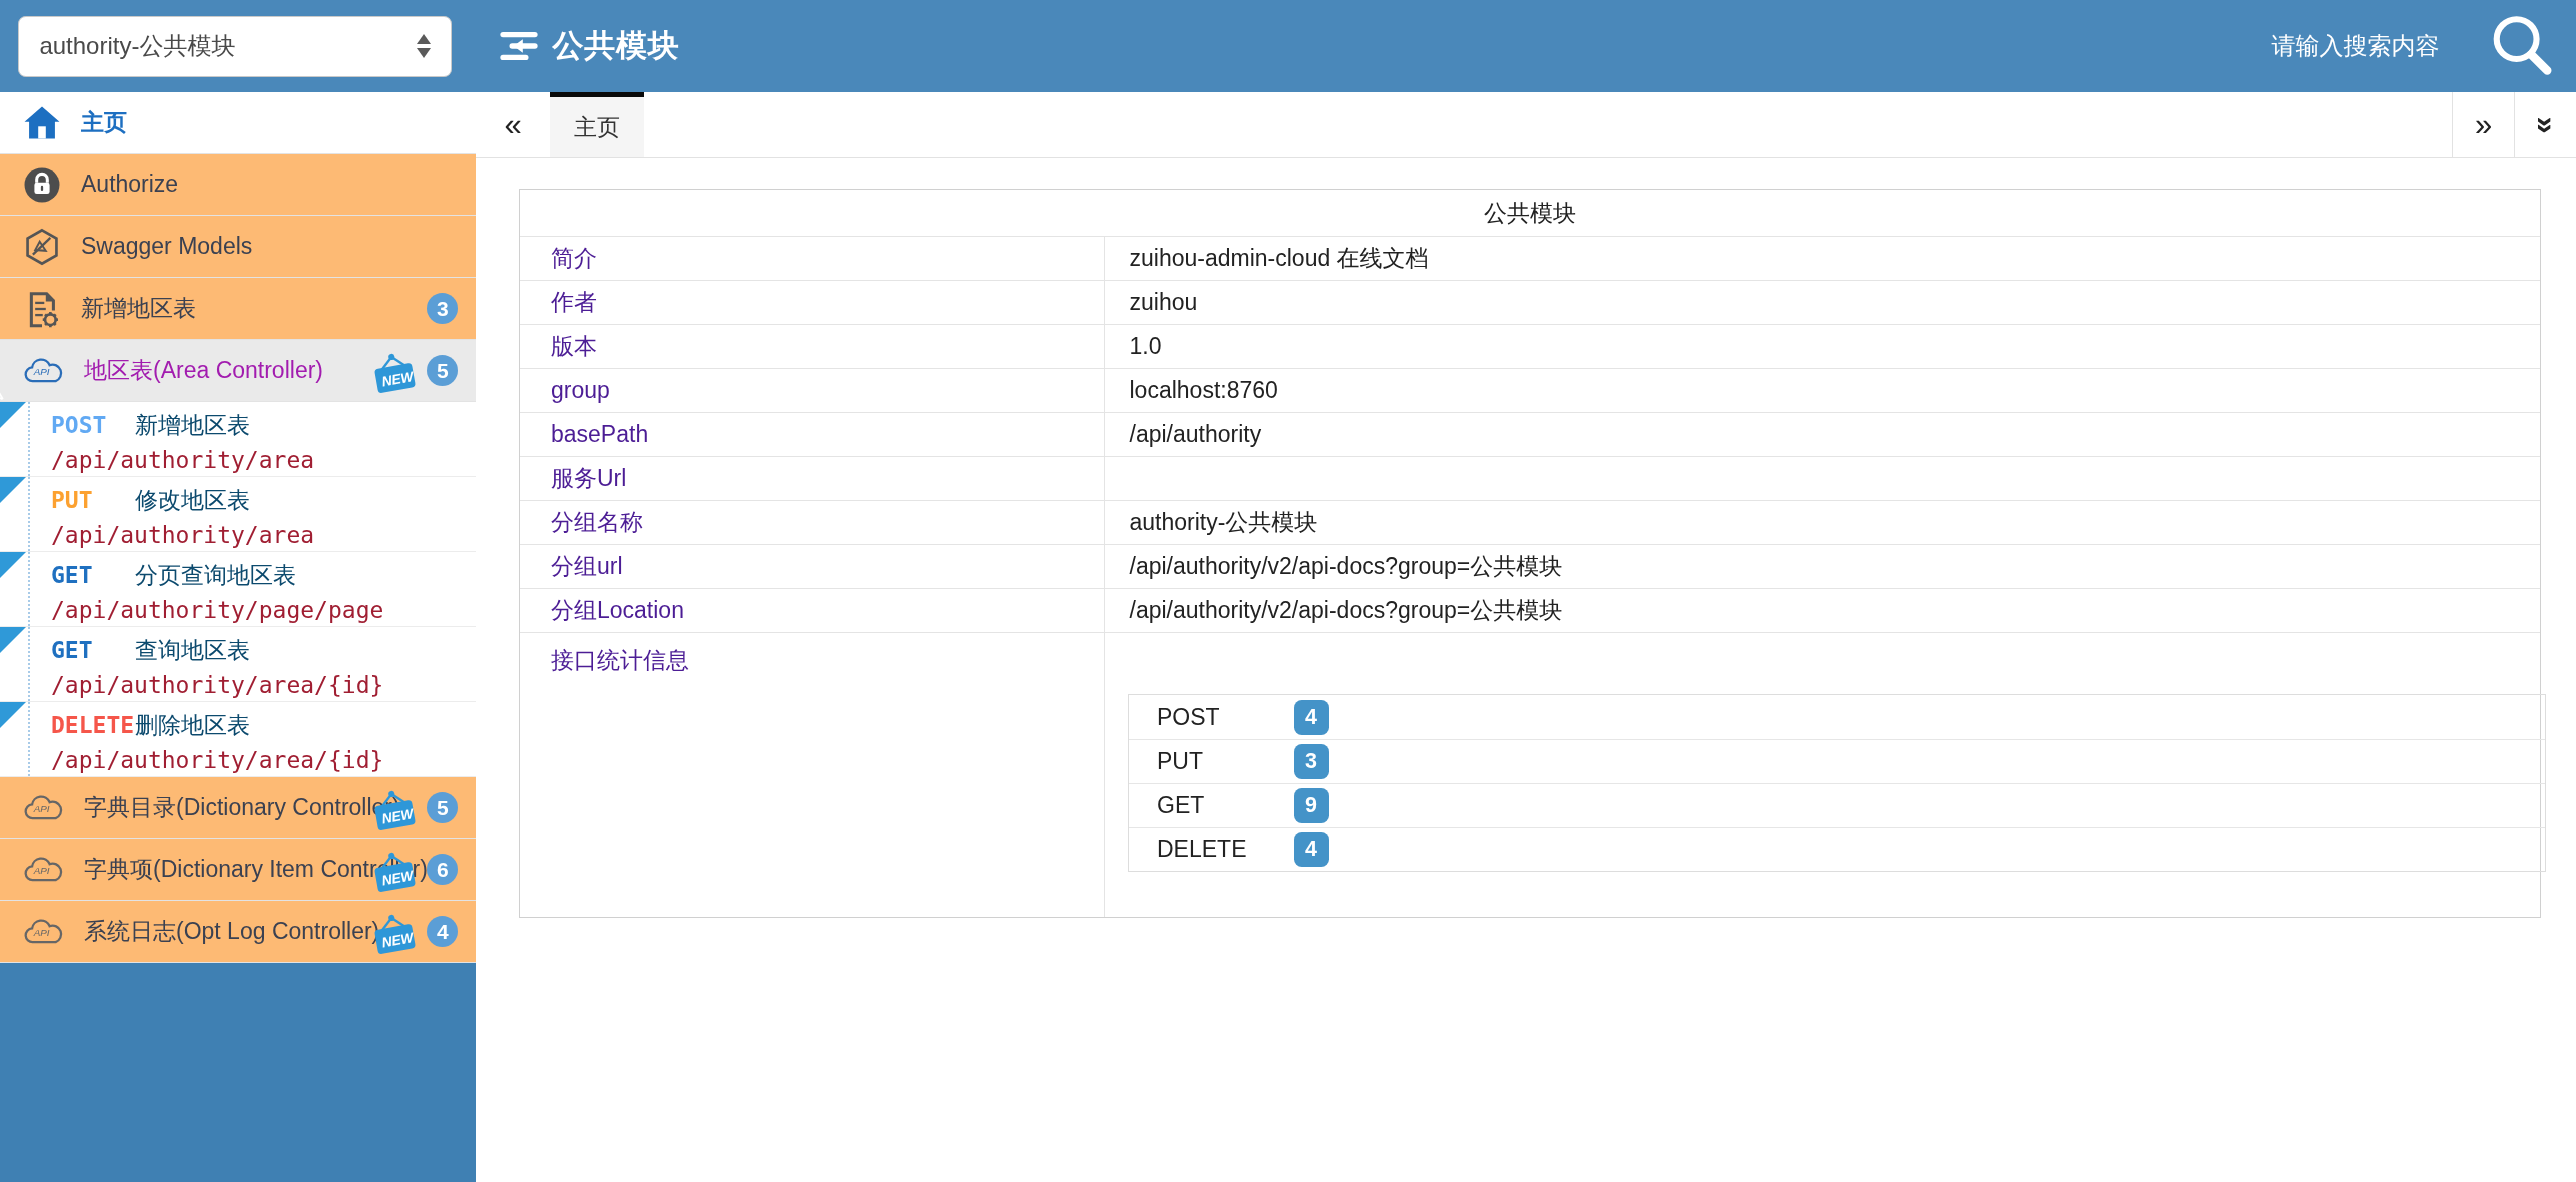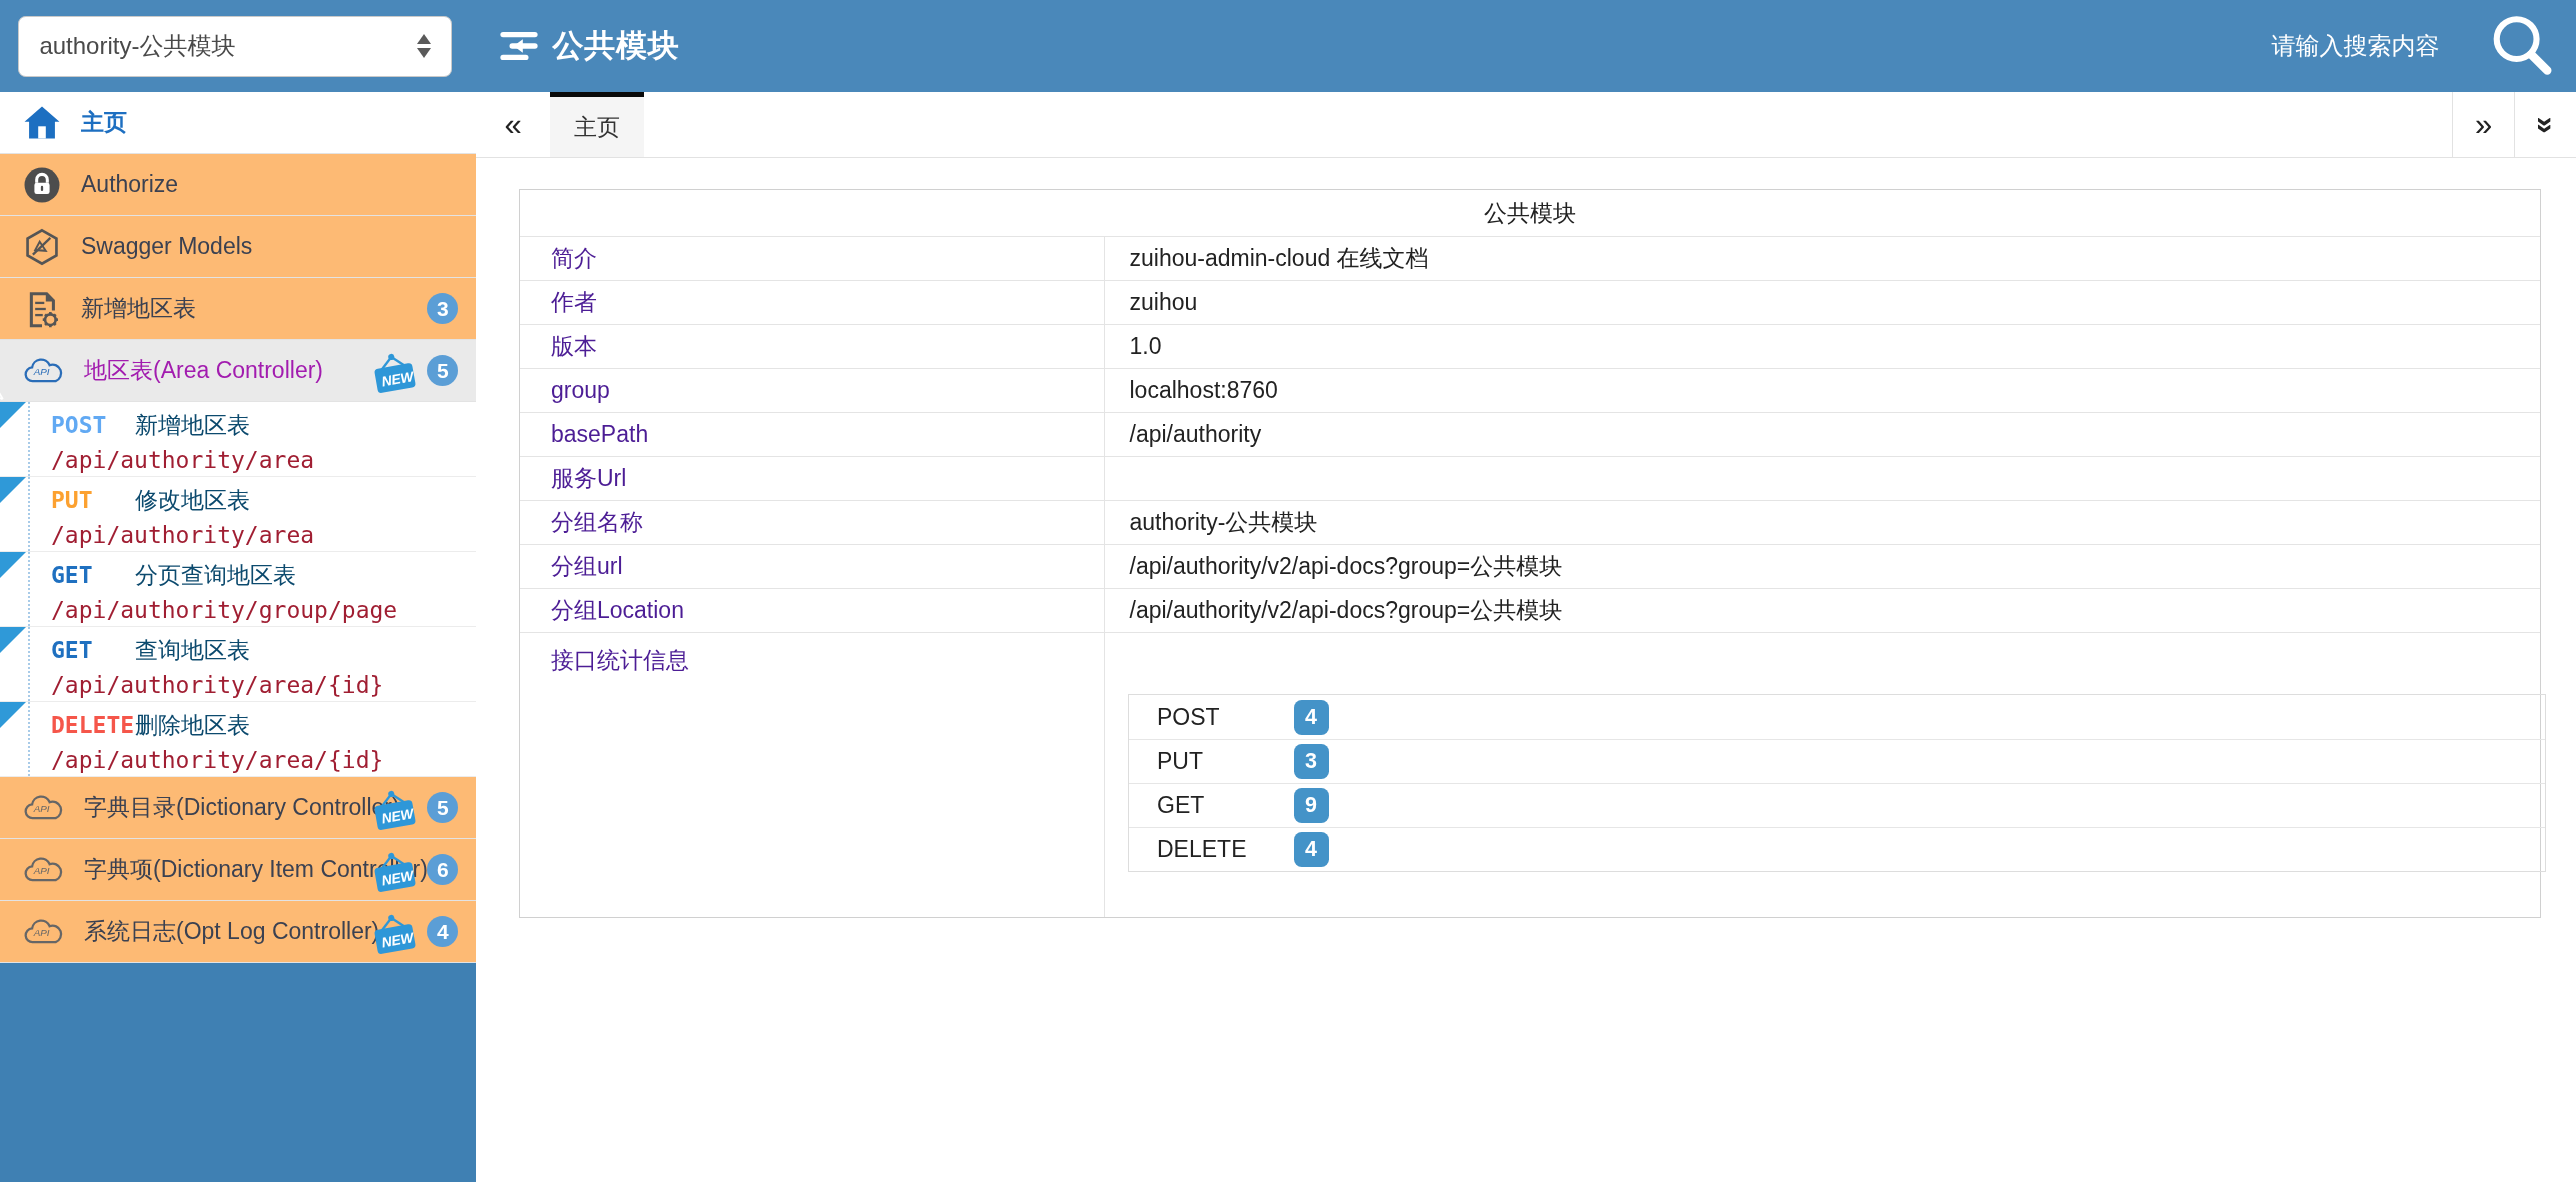--- a/index.html
+++ b/index.html
@@ -203,21 +203,21 @@
       </div>
 
       <div class="ep-row">
         <div class="ep-inner">
           <span class="ribbon"></span>
           <span class="ribbon-txt">NEW</span>
           <div class="ep-line1">
             <span class="ep-method m-get">GET</span>
             <span class="ep-name">分页查询地区表</span>
           </div>
-          <div class="ep-path">/api/authority/group/page</div>
+          <div class="ep-path">/api/authority/page/page</div>
         </div>
       </div>
 
       <div class="ep-row">
         <div class="ep-inner">
           <span class="ribbon"></span>
           <span class="ribbon-txt">NEW</span>
           <div class="ep-line1">
             <span class="ep-method m-get">GET</span>
             <span class="ep-name">查询地区表</span>

